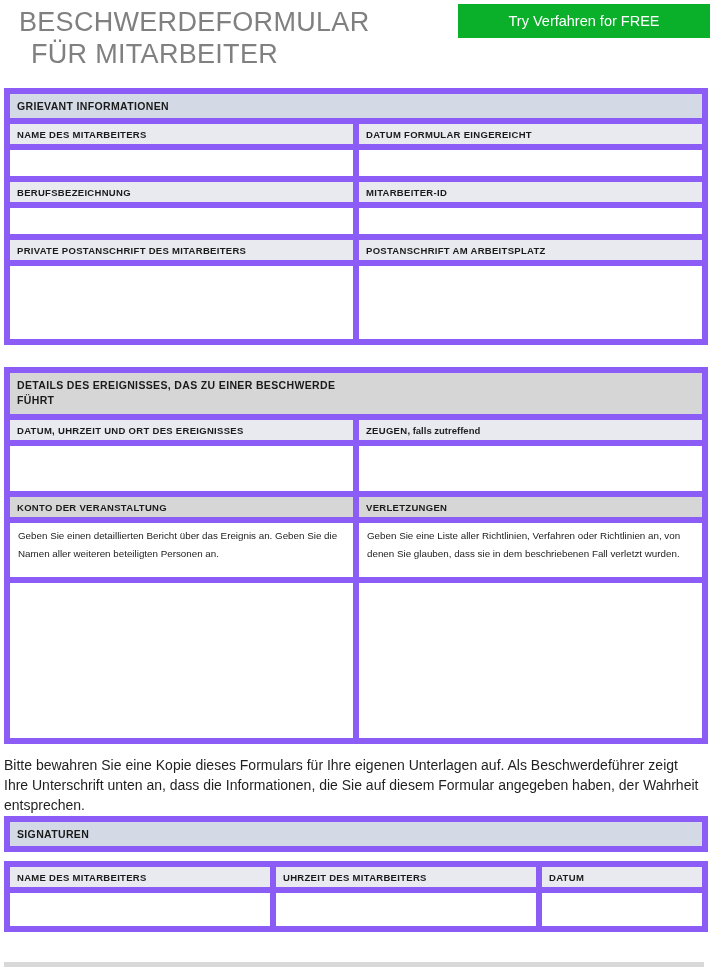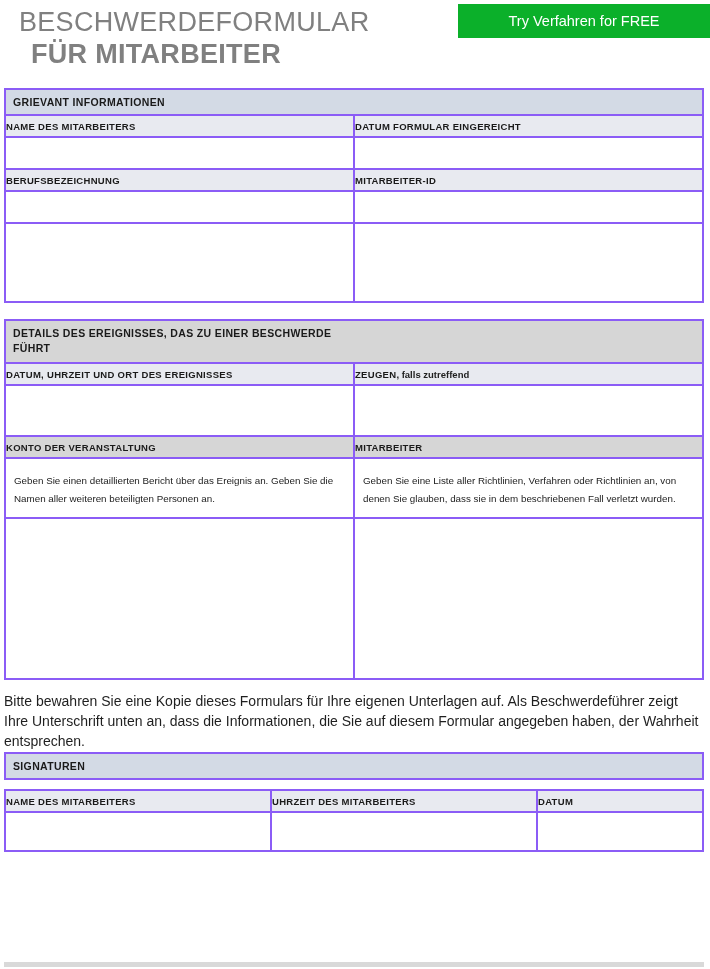--- a/index.html
+++ b/index.html
@@ -18,21 +18,21 @@
     position: absolute;
     left: 4px; top: 6px;
     width: 420px;
     color: #808080;
     font-size: 27px;
     letter-spacing: .3px;
     line-height: 32px;
     font-weight: 400;
     margin-left: 15px;
   }
-  .doc-title .line2 { display:block; padding-left: 12px; font-weight: bold; }
+  .doc-title .line2 { display:block; padding-left: 12px; }
 
   .cta-button {
     position: absolute;
     left: 458px; top: 4px;
     width: 252px; height: 34px;
     background: #0bb02a;
     color: #ffffff;
     font-size: 14.5px;
     display: flex; align-items: center; justify-content: center;
     border: none; cursor: pointer;
@@ -40,24 +40,24 @@
   }
 
   
   .block {
     width: 700px;
     margin-left: 4px;
     border: 1px solid #c8ccd4;
     border-collapse: collapse;
     table-layout: fixed;
   }
-  .block + .block { margin-top: 16px; }
+  .block + .block { margin-top: 22px; }
 
   table.block td, table.block th {
-    border: 2px solid #8b5cf6;
+    border: 6px solid #8b5cf6;
     padding: 0;
     vertical-align: top;
   }
 
   .sect-head-blue {
     background: #d3dae5;
     height: 23px;
   }
   .sect-head-gray {
     background: #d6d6d6;
@@ -71,36 +71,36 @@
     line-height: 15px;
   }
 
   .lbl-blue { background:#e8eaf0; height: 21px; }
   .lbl-gray { background:#d6d6d6; height: 14px; }
   .lbl-blue .lt, .lbl-gray .lt {
     font-size: 9.5px;
     font-weight: bold;
     color: #1a1a1a;
     letter-spacing: .3px;
-    padding: 5px 0 4px 0;
+    padding: 5px 0 4px 7px;
     white-space: nowrap;
   }
   .lt .soft {
     font-weight: bold;
     font-size: 9.5px;
     letter-spacing: 0;
     color: #222;
   }
 
   .fill { background:#ffffff; }
   .hint {
     font-size: 9.8px;
     color: #222222;
     line-height: 18px;
-    padding: 13px 10px 8px 8px;
+    padding: 4px 10px 8px 8px;
   }
 
   
   .notice {
     margin: 11px 4px 0 4px;
     width: 700px;
     font-size: 14px;
     color: #1f1f1f;
     line-height: 20px;
   }
@@ -164,20 +164,28 @@
       </tr>
       <tr>
         <td class="fill" style="height:32px">
             <div class="hint"></div>
           </td>
         <td class="fill" style="height:32px">
             <div class="hint"></div>
           </td>
       </tr>
 
+      <tr class="lbl-blue">
+        <td>
+            <div class="lt">PRIVATE POSTANSCHRIFT DES MITARBEITERS</div>
+          </td>
+        <td>
+            <div class="lt">POSTANSCHRIFT AM ARBEITSPLATZ</div>
+          </td>
+      </tr>
       <tr>
         <td class="fill" style="height:79px">
             <div class="hint"></div>
           </td>
         <td class="fill" style="height:79px">
             <div class="hint"></div>
           </td>
       </tr>
     </tbody>
   </table>
@@ -212,21 +220,21 @@
         <td class="fill" style="height:51px">
             <div class="hint"></div>
           </td>
       </tr>
 
       <tr class="lbl-gray">
         <td>
             <div class="lt">KONTO DER VERANSTALTUNG</div>
           </td>
         <td>
-            <div class="lt">MITARBEITER</div>
+            <div class="lt">VERLETZUNGEN</div>
           </td>
       </tr>
       <tr>
         <td class="fill" style="height:60px">
             <div class="hint">Geben Sie einen detaillierten Bericht über das Ereignis an.  Geben Sie die Namen aller weiteren beteiligten Personen an.</div>
           </td>
         <td class="fill" style="height:60px">
             <div class="hint">Geben Sie eine Liste aller Richtlinien, Verfahren oder Richtlinien an, von denen Sie glauben, dass sie in dem beschriebenen Fall verletzt wurden.</div>
           </td>
       </tr>

